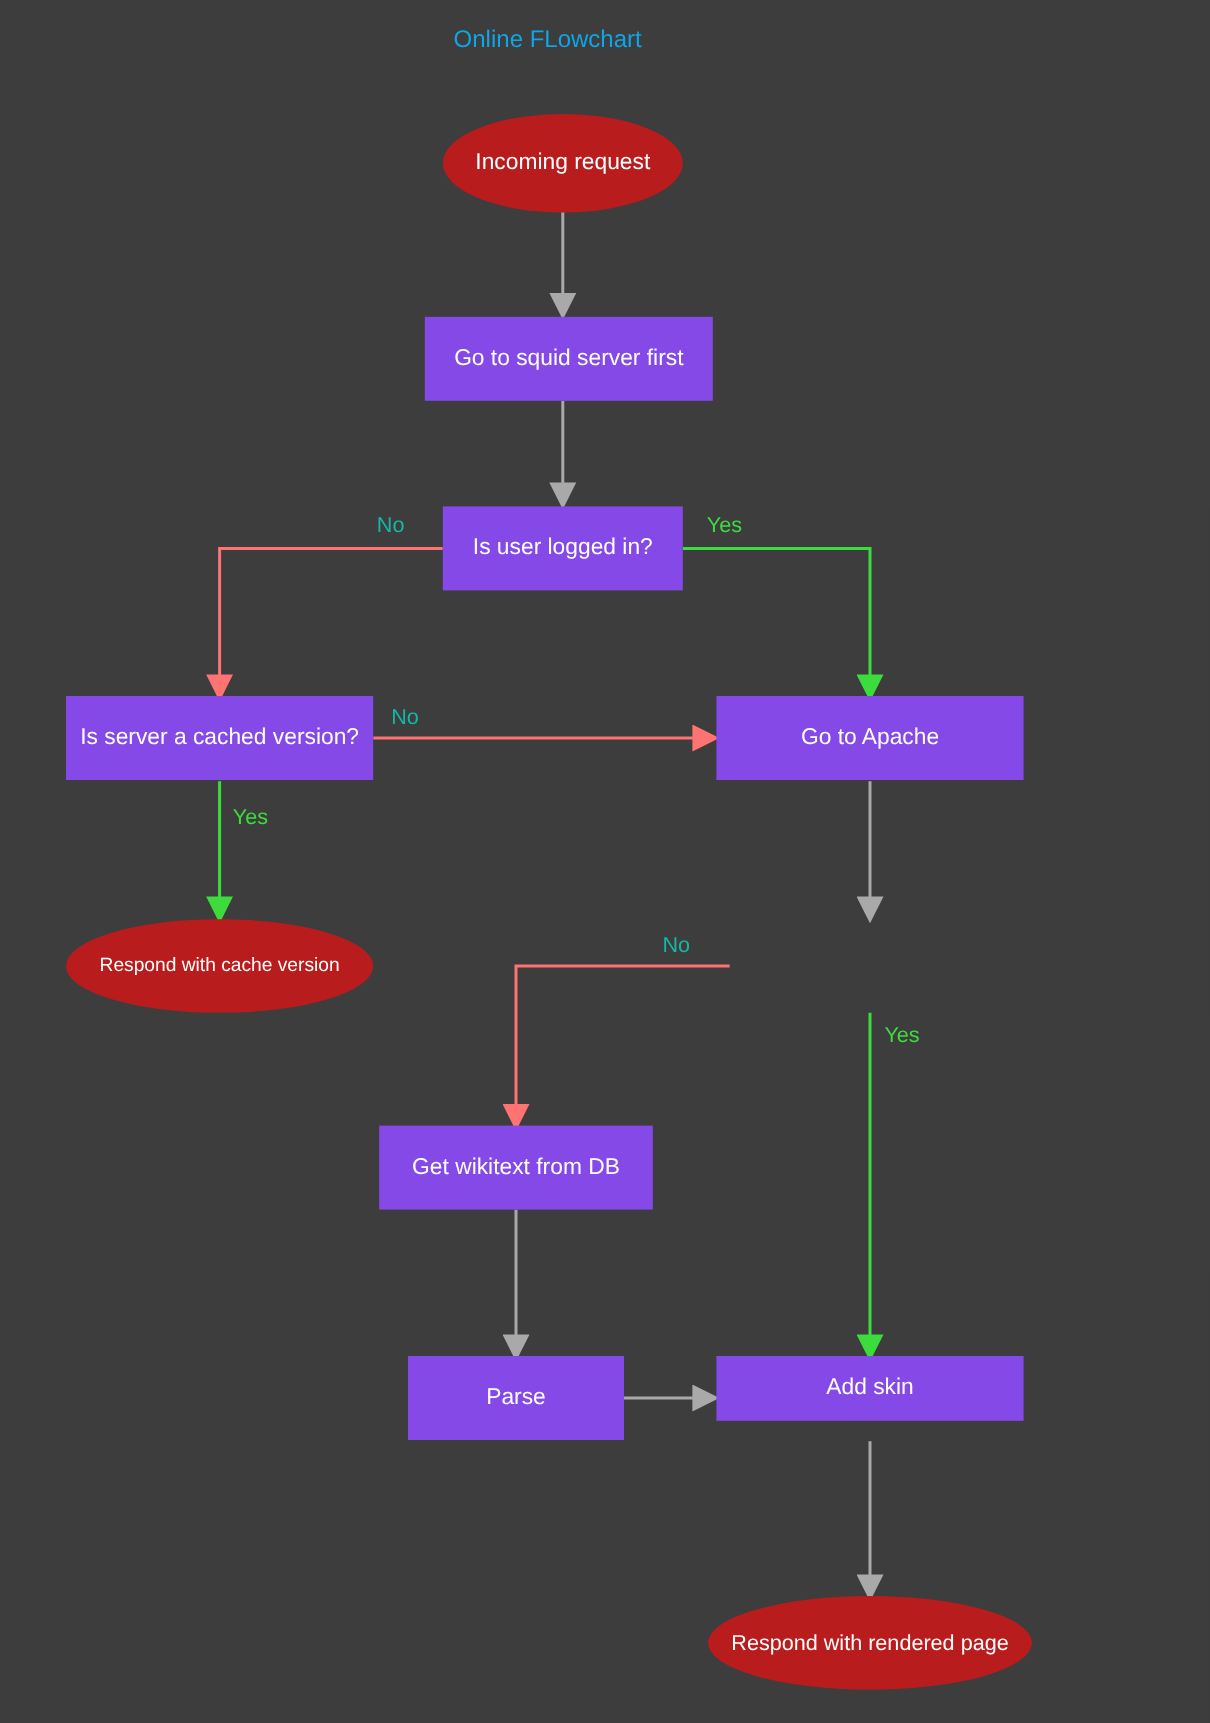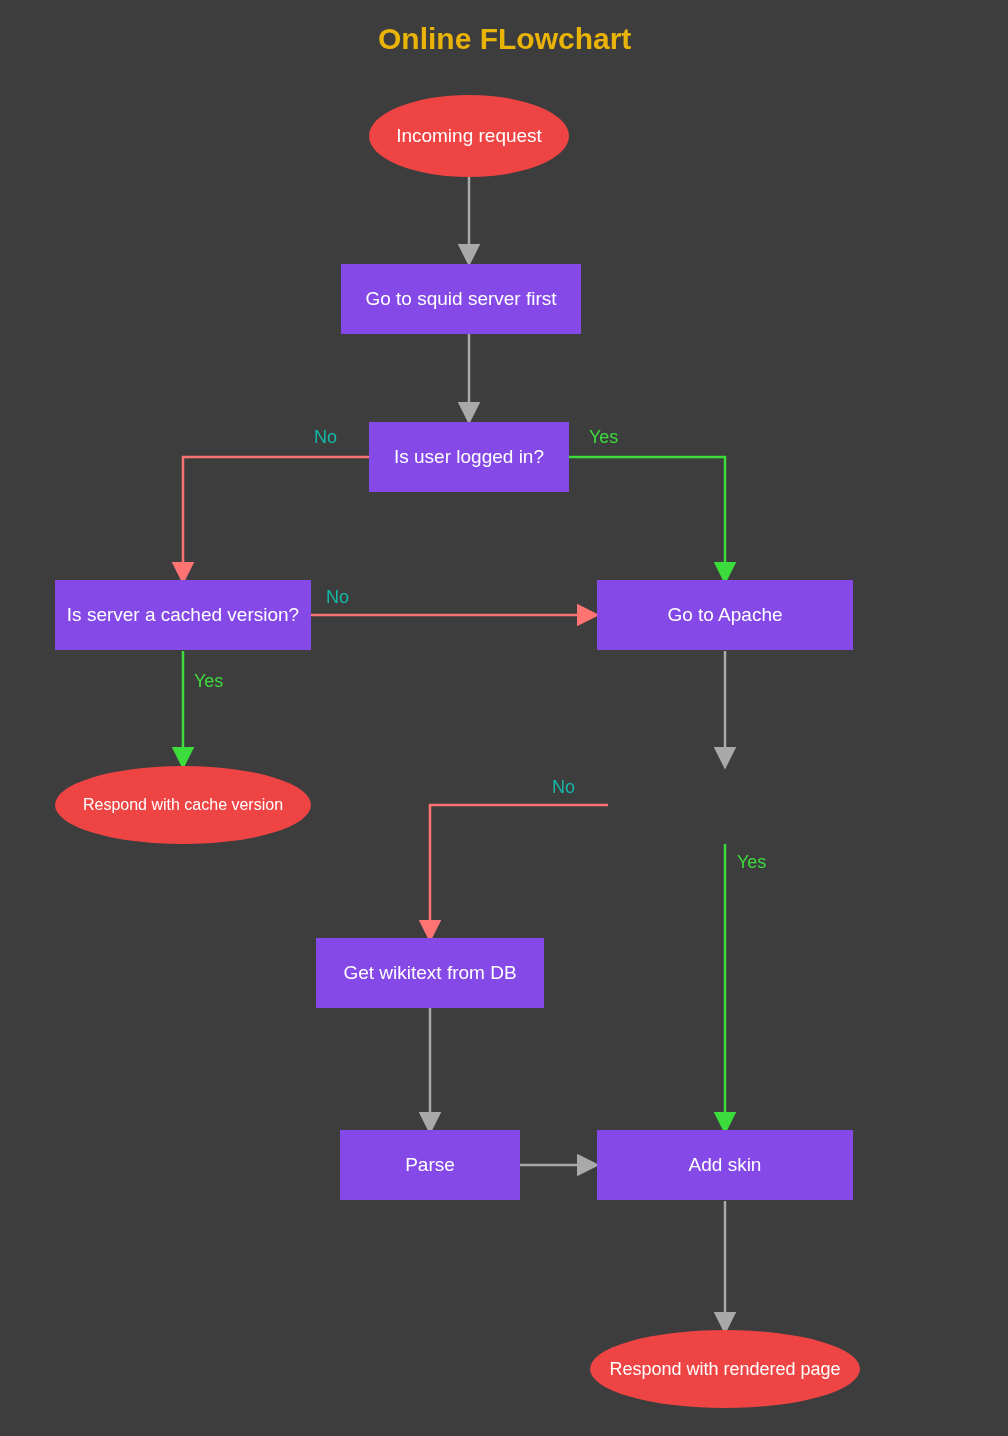--- a/index.html
+++ b/index.html
@@ -1,20 +1,20 @@
 <!DOCTYPE html>
 <html><head>
 <meta charset="utf-8">
 <style>
   html,body{margin:0;padding:0;background:#3d3d3d;width:1008px;height:1436px;overflow:hidden;font-family:Arial,Helvetica,sans-serif;}
   .canvas{position:relative;width:1008px;height:1436px;}
-  .title{position:absolute;color:#eab308;font-size:30px;font-weight:700;white-space:nowrap;}
+  .title{position:absolute;color:#0ea5e9;font-size:20px;font-weight:400;white-space:nowrap;}
   .node{position:absolute;display:flex;align-items:center;justify-content:center;text-align:center;color:#fff;font-size:19px;line-height:1.25;padding:4px;box-sizing:border-box;}
   .rect{background:#8449e6;}
-  .ellipse{background:#ef4444;border-radius:50%;}
+  .ellipse{background:#b91c1c;border-radius:50%;}
   .edge-label{position:absolute;font-size:18px;white-space:nowrap;}
   .edge-label.no{color:#14b8a6;}
   .edge-label.yes{color:#3ddc3d;}
   svg.connectors{position:absolute;left:0;top:0;width:1008px;height:1436px;pointer-events:none;}
 </style>
 </head>
 <body>
 
 <div class="canvas">
 
@@ -60,32 +60,32 @@
 
   <span class="edge-label no" style="left:314px;top:427px;">No</span>
   <span class="edge-label yes" style="left:589px;top:427px;">Yes</span>
   <span class="edge-label no" style="left:326px;top:587px;">No</span>
   <span class="edge-label yes" style="left:194px;top:671px;">Yes</span>
   <span class="edge-label no" style="left:552px;top:777px;">No</span>
   <span class="edge-label yes" style="left:737px;top:852px;">Yes</span>
 
   <div class="node ellipse" style="left:369px;top:95px;width:200px;height:82px;">Incoming request</div>
 
-  <div class="node rect" style="left:341px;top:264px;width:240px;height:70px;">Go to squid server first</div>
+  <div class="node rect" style="left:354px;top:264px;width:240px;height:70px;">Go to squid server first</div>
 
   <div class="node rect" style="left:369px;top:422px;width:200px;height:70px;">Is user logged in?</div>
 
   <div class="node rect" style="left:55px;top:580px;width:256px;height:70px;">Is server a cached version?</div>
 
   <div class="node rect" style="left:597px;top:580px;width:256px;height:70px;">Go to Apache</div>
 
   <div class="node ellipse" style="left:55px;top:766px;width:256px;height:78px;font-size:16px;">Respond with cache version</div>
 
 
   <div class="node rect" style="left:316px;top:938px;width:228px;height:70px;">Get wikitext from DB</div>
 
   <div class="node rect" style="left:340px;top:1130px;width:180px;height:70px;">Parse</div>
 
-  <div class="node rect" style="left:597px;top:1130px;width:256px;height:70px;">Add skin</div>
+  <div class="node rect" style="left:597px;top:1130px;width:256px;height:54px;">Add skin</div>
 
   <div class="node ellipse" style="left:590px;top:1330px;width:270px;height:78px;font-size:18px;">Respond with rendered page</div>
 
 </div>
 
 </body></html>

